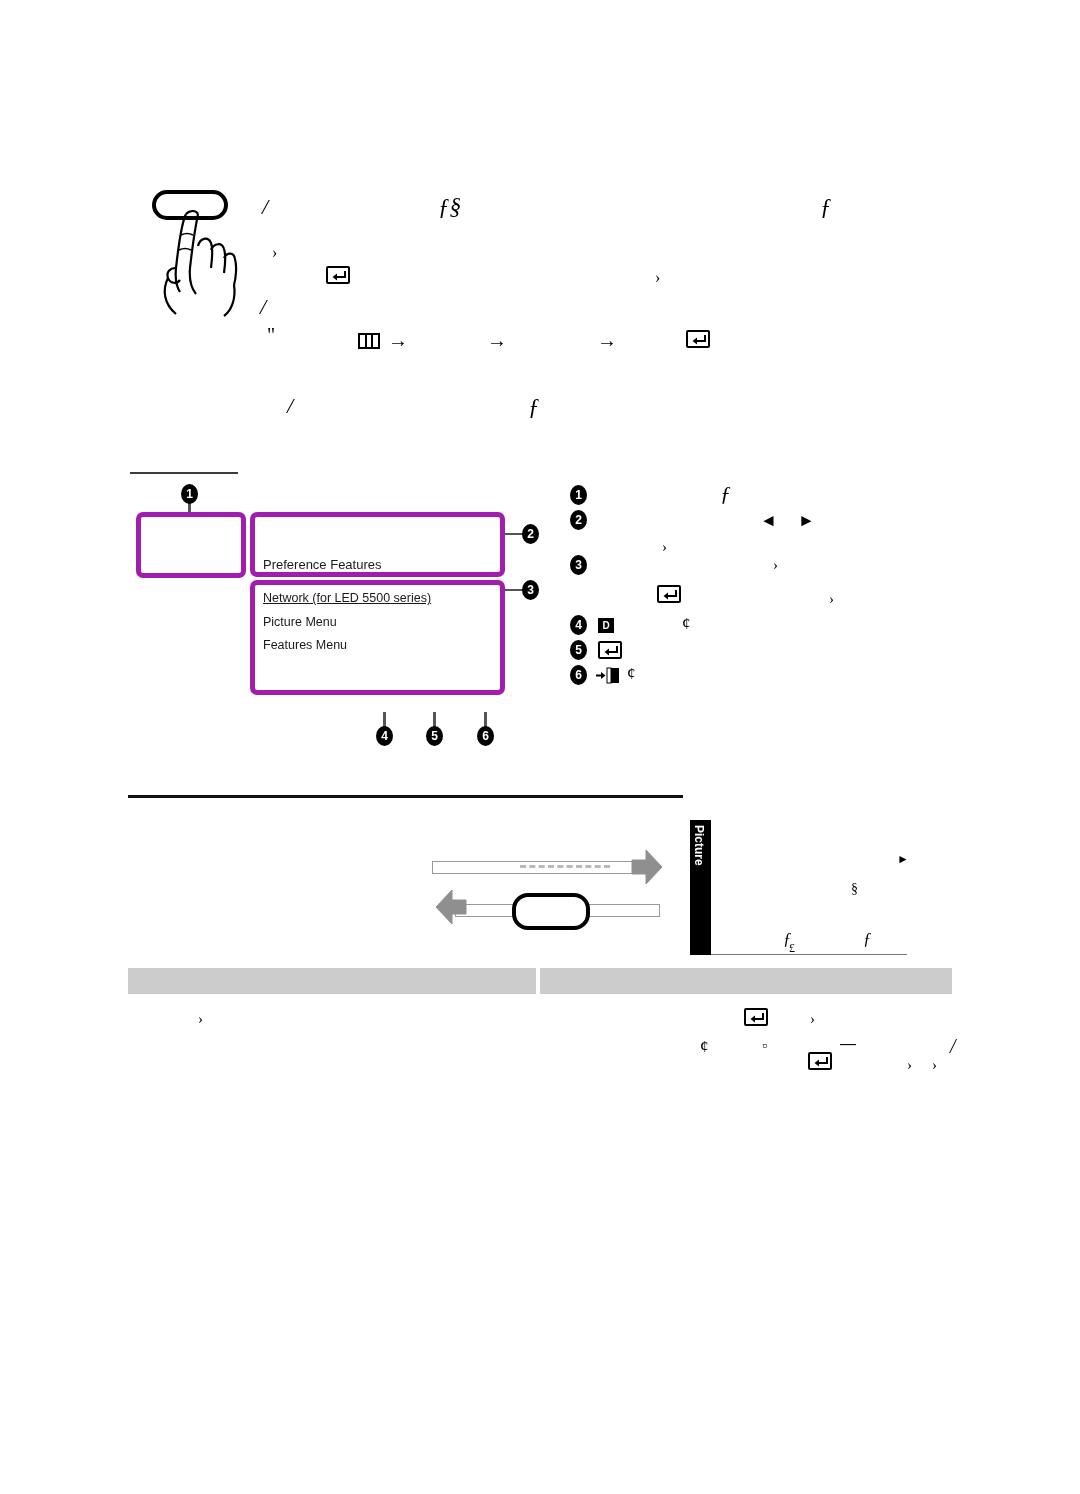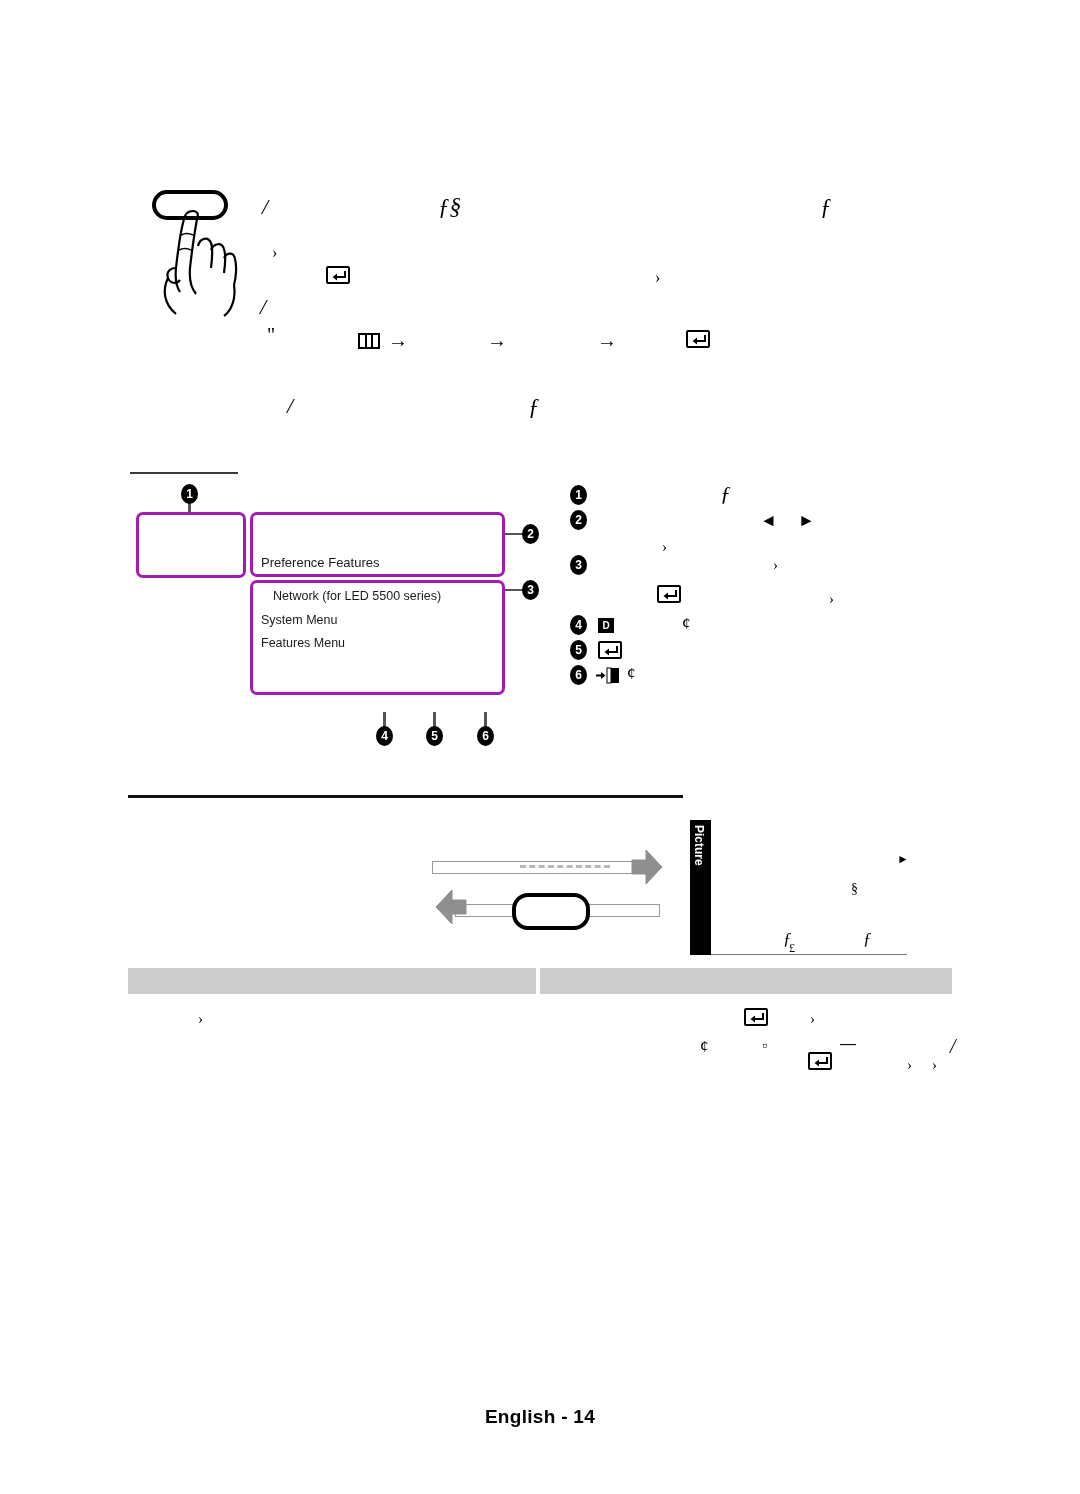--- a/index.html
+++ b/index.html
@@ -27,21 +27,21 @@
 
   
   .rule-short{position:absolute;left:130px;top:472px;width:108px;height:0;
     border-top:2px solid #3c3c3c;}
   .rule-long{position:absolute;left:128px;top:795px;width:555px;height:0;
     border-top:3px solid #111;}
 
   
   .mbox{
     position:absolute;box-sizing:border-box;
-    border:3px solid #a21caf;border-radius:7px;background:#fff;
+    border:5px solid #a21caf;border-radius:7px;background:#fff;
   }
   .mbox-label{
     position:absolute;font-size:12.5px;color:#1a1a1a;white-space:nowrap;
     font-family:"Liberation Sans",sans-serif;
   }
 
   
   .callout{
     position:absolute;width:17px;height:20px;border-radius:50%;
     background:#000;color:#fff;font-size:12px;font-weight:bold;
@@ -161,22 +161,22 @@
     <div class="mbox" style="left:136px;top:512px;width:110px;height:66px;"></div>
 
     <div class="mbox" style="left:250px;top:512px;width:255px;height:65px;">
       <div class="mbox-label" style="left:8px;top:40px;font-size:13px;">Preference Features</div>
     </div>
 
     <div style="position:absolute;left:505px;top:533px;width:22px;height:2px;background:#555;"></div>
     <div class="callout" style="left:522px;top:524px;">2</div>
 
     <div class="mbox" style="left:250px;top:580px;width:255px;height:115px;">
-      <div class="mbox-label" style="left:20px;top:6px;">Network (for LED 5500 series)</div>
-      <div class="mbox-label" style="left:8px;top:30px;">System Menu</div>
+      <div class="mbox-label" style="left:8px;top:6px;text-decoration:underline;">Network (for LED 5500 series)</div>
+      <div class="mbox-label" style="left:8px;top:30px;">Picture Menu</div>
       <div class="mbox-label" style="left:8px;top:53px;">Features Menu</div>
     </div>
 
     <div style="position:absolute;left:505px;top:589px;width:22px;height:2px;background:#555;"></div>
     <div class="callout" style="left:522px;top:580px;">3</div>
 
     <div class="lead" style="left:383px;top:712px;height:20px;"></div>
     <div class="callout" style="left:376px;top:726px;">4</div>
 
     <div class="lead" style="left:433px;top:712px;height:20px;"></div>
@@ -277,15 +277,14 @@
         </div>
         <div class="keybox" style="left: 268px; top: 52px; width: 24px; height: 18px; position: absolute;">
           <svg width="20" height="14" viewBox="0 0 20 14" style="position:absolute;left:1px;top:1px;">
             <path d="M16 2 L16 8 L6 8" fill="none" stroke="#000" stroke-width="2"></path>
             <path d="M8 4.5 L3.5 8 L8 11.5 Z" fill="#000"></path>
           </svg>
         </div>
       </div>
   </div>
 
-  <div class="footer">English - 14</div>
 
 </div>
 
 </body></html>

